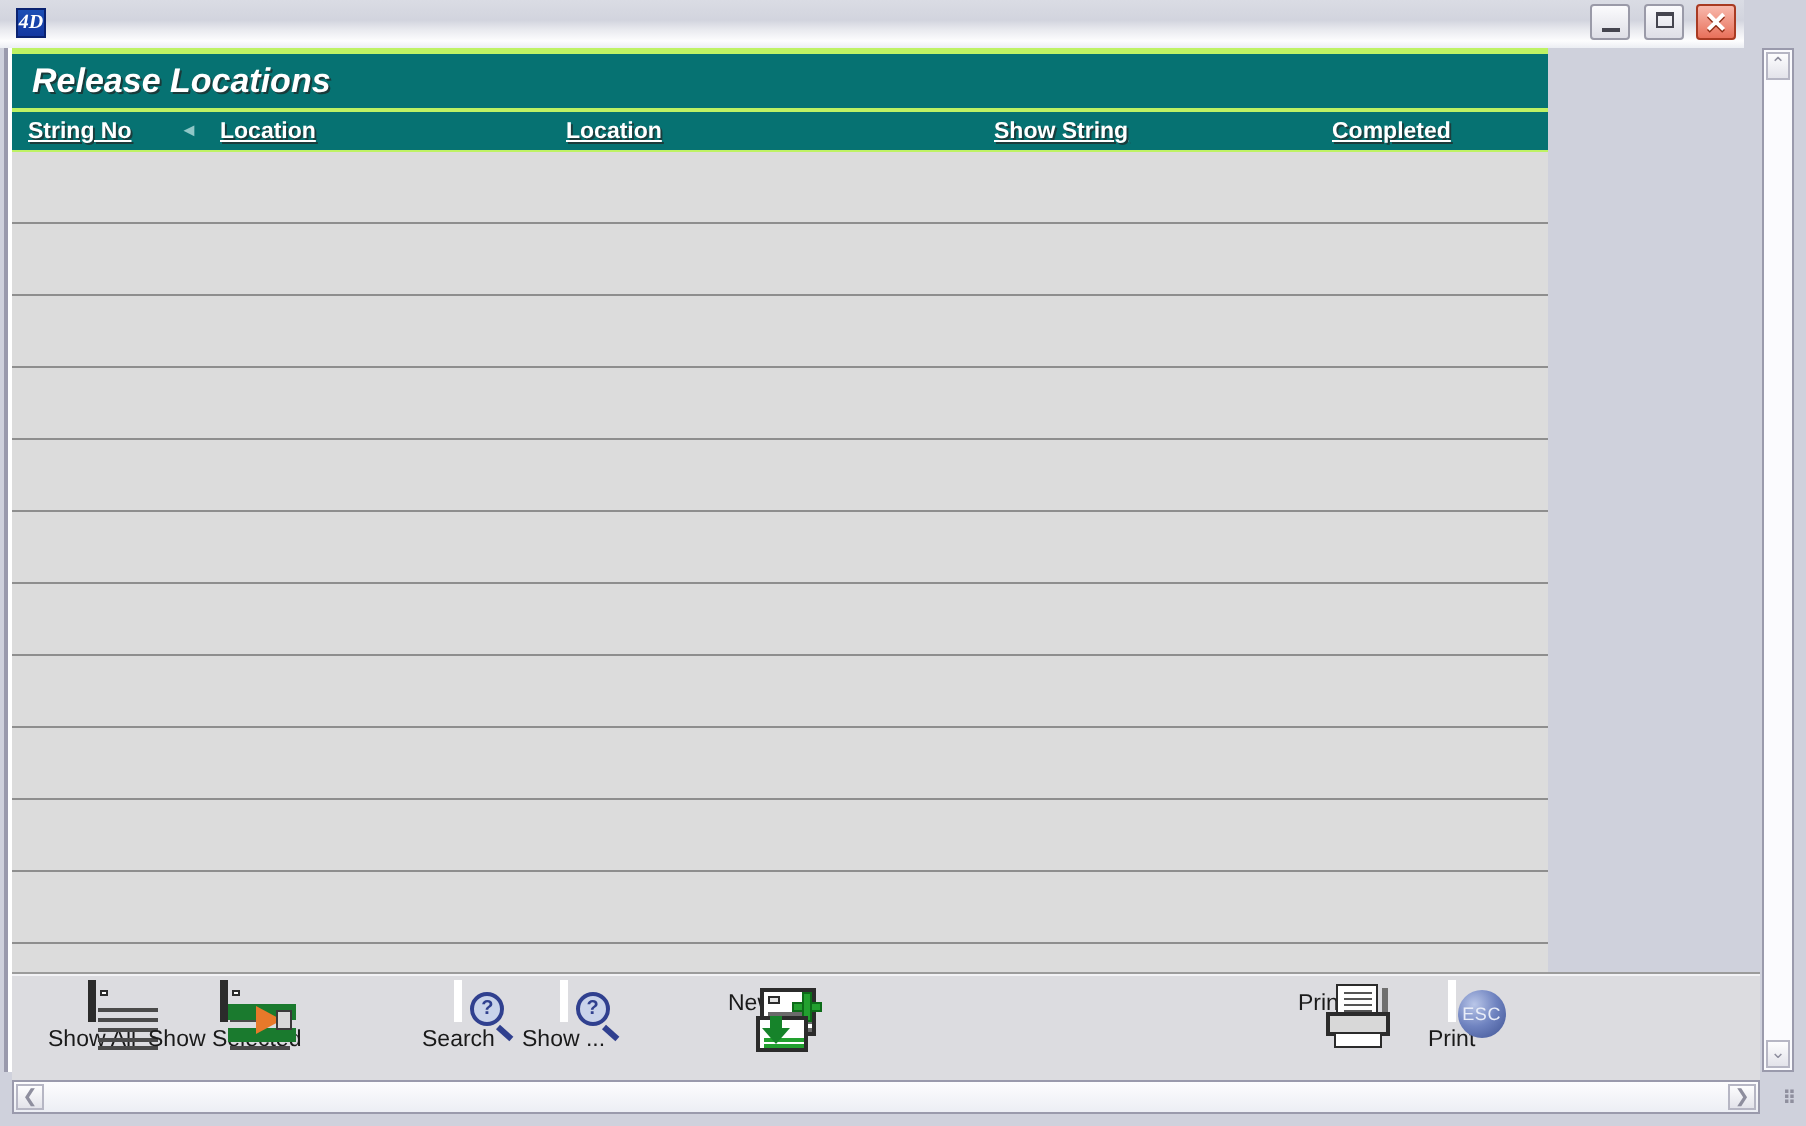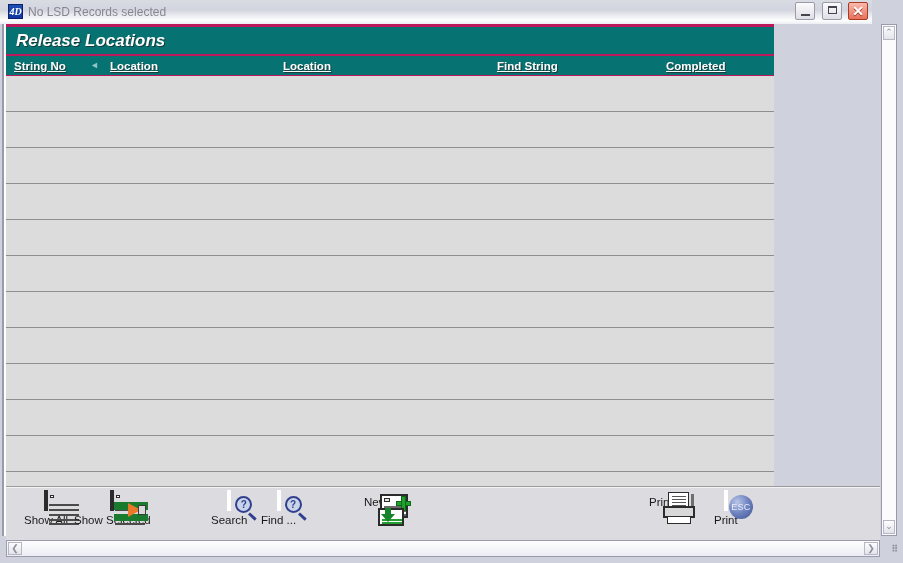--- a/index.html
+++ b/index.html
@@ -53,21 +53,21 @@
   .frame{
     position:absolute;left:0;top:24px;width:903px;height:539px;
     background:#cfd1dc;box-sizing:border-box;
   }
   .bevel-l{position:absolute;left:2px;top:0;width:2px;height:512px;background:#9a9aac;}
   .bevel-l2{position:absolute;left:4px;top:0;width:2px;height:512px;background:#ffffff;}
 
   
   .listarea{
     position:absolute;left:6px;top:0px;width:768px;height:512px;
-    background:#be185d;overflow:hidden;
+    background:#bef264;overflow:hidden;
   }
   .teal-title{
     position:absolute;left:0;top:3px;width:874px;height:27px;
     background:#067272;
     border-radius:0 7px 7px 0;
     box-sizing:border-box;
   }
   .teal-title span{
     position:absolute;left:10px;top:4px;
     font-size:17px;font-weight:bold;font-style:italic;color:#ffffff;
@@ -220,21 +220,20 @@
   }
   .grip b{display:block;}
 </style>
 </head>
 <body>
 
 <div class="window">
 
   <div class="titlebar">
     <div class="tb-icon">4D</div>
-    <div class="tb-title">No LSD Records selected</div>
     <div class="tb-btns">
       <span class="tb-btn">
         <span class="gl-min"></span>
       </span>
       <span class="tb-btn">
         <span class="gl-max"></span>
       </span>
       <span class="tb-btn close">
         <span class="gl-x">✕</span>
       </span>
@@ -249,21 +248,21 @@
 
       <div class="teal-title">
         <span>Release Locations</span>
       </div>
 
       <div class="teal-cols" id="colheaders">
           <div class="colhdr" style="left: 8px;">String No</div>
           <div class="sortmark" style="left: 84px;">◄</div>
           <div class="colhdr" style="left: 104px; text-decoration: underline;">Location</div>
           <div class="colhdr" style="left: 277px;">Location</div>
-          <div class="colhdr" style="left: 491px;">Find String</div>
+          <div class="colhdr" style="left: 491px;">Show String</div>
           <div class="colhdr" style="left: 660px;">Completed</div>
         </div>
 
       <div class="rows" id="rowlist">
           <div class="row first" style="top: 0px;"></div>
           <div class="row" style="top: 36px;"></div>
           <div class="row" style="top: 72px;"></div>
           <div class="row" style="top: 108px;"></div>
           <div class="row" style="top: 144px;"></div>
           <div class="row" style="top: 180px;"></div>
@@ -291,21 +290,21 @@
                 <i></i>
               </span><span class="bar" style="top:12px;width:30px;"></span><span class="bar" style="top:17px;width:30px;"></span><span class="bar" style="top:22px;width:30px;"></span><span class="bar" style="top:27px;width:30px;"></span><span class="bar" style="top:31px;width:30px;"></span><span class="ic-sel-ov"></span><span class="ic-sel-ov2"></span><span class="ic-hand"></span><span class="ic-hand2"></span></span></span>
           <span class="cap">Show Selected</span>
         </div>
         <div class="tool" style="left: 205px;">
           <span class="glyph"><span class="ic-mag"><span class="lens">?</span><span class="handle"></span></span></span>
           <span class="cap">Search</span>
         </div>
         <div class="tool" style="left: 255px;">
           <span class="glyph"><span class="ic-mag"><span class="lens">?</span><span class="handle"></span></span></span>
-          <span class="cap">Find ...</span>
+          <span class="cap">Show ...</span>
         </div>
         <div class="tool" style="left: 358px;">
           <span class="glyph"><span class="ic-new"><span class="page">
                 <b></b>
                 <i style="top:10px;width:22px;"></i>
                 <i style="top:14px;width:22px;"></i>
                 <i style="top:18px;width:22px;"></i>
               </span><span class="plus-h"></span><span class="plus-v"></span><span class="page2">
                 <i style="top:9px;width:20px;"></i>
                 <i style="top:12px;width:20px;"></i>

